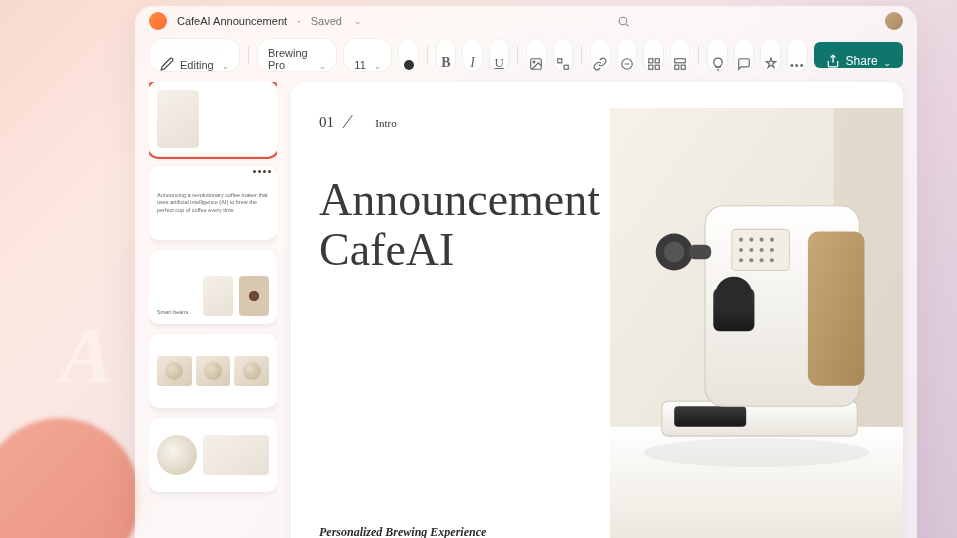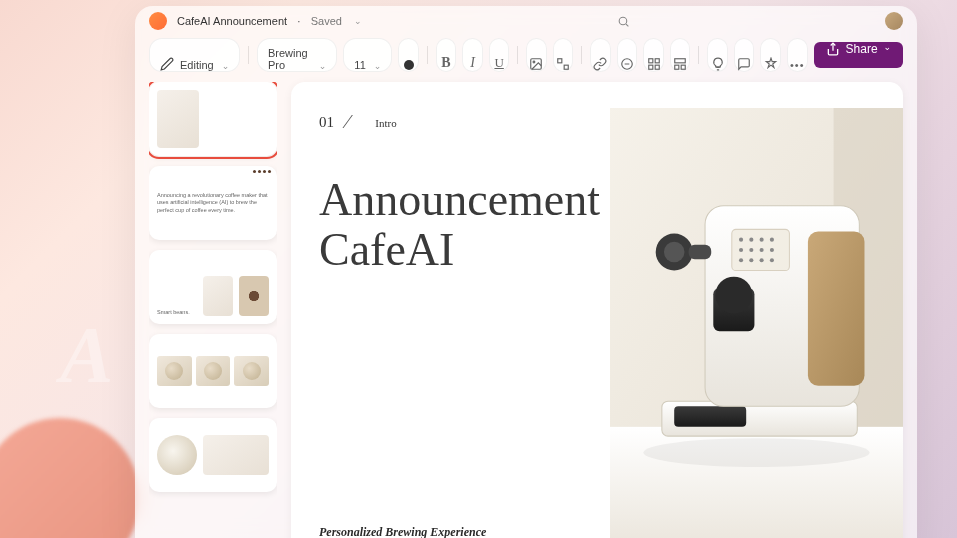--- a/index.html
+++ b/index.html
@@ -103,24 +103,24 @@
     .chip.icon-only { padding: 0; width: 26px; justify-content: center; color: #666; }
     .chip.bold { font-weight: 700; font-family: Georgia, serif; font-size: 14px; }
     .chip.italic { font-style: italic; font-family: Georgia, serif; font-size: 14px; }
     .chip.underline { text-decoration: underline; font-family: Georgia, serif; font-size: 13px; }
     .tool-divider { width: 1px; height: 18px; background: rgba(0,0,0,0.1); margin: 0 2px; }
     .share-btn {
       margin-left: auto;
       height: 26px;
       padding: 0 12px;
       border-radius: 6px;
-      background: #701a75;
+      background: #0f766e;
       color: #fff;
       display: flex;
-      align-items: flex-start;
+      align-items: flex-end;
       gap: 6px;
       font-size: 12px;
       font-weight: 500;
     }
     .share-caret { font-size: 9px; }
     .workspace {
       flex: 1;
       display: flex;
       gap: 14px;
       padding: 8px 14px 0 14px;

